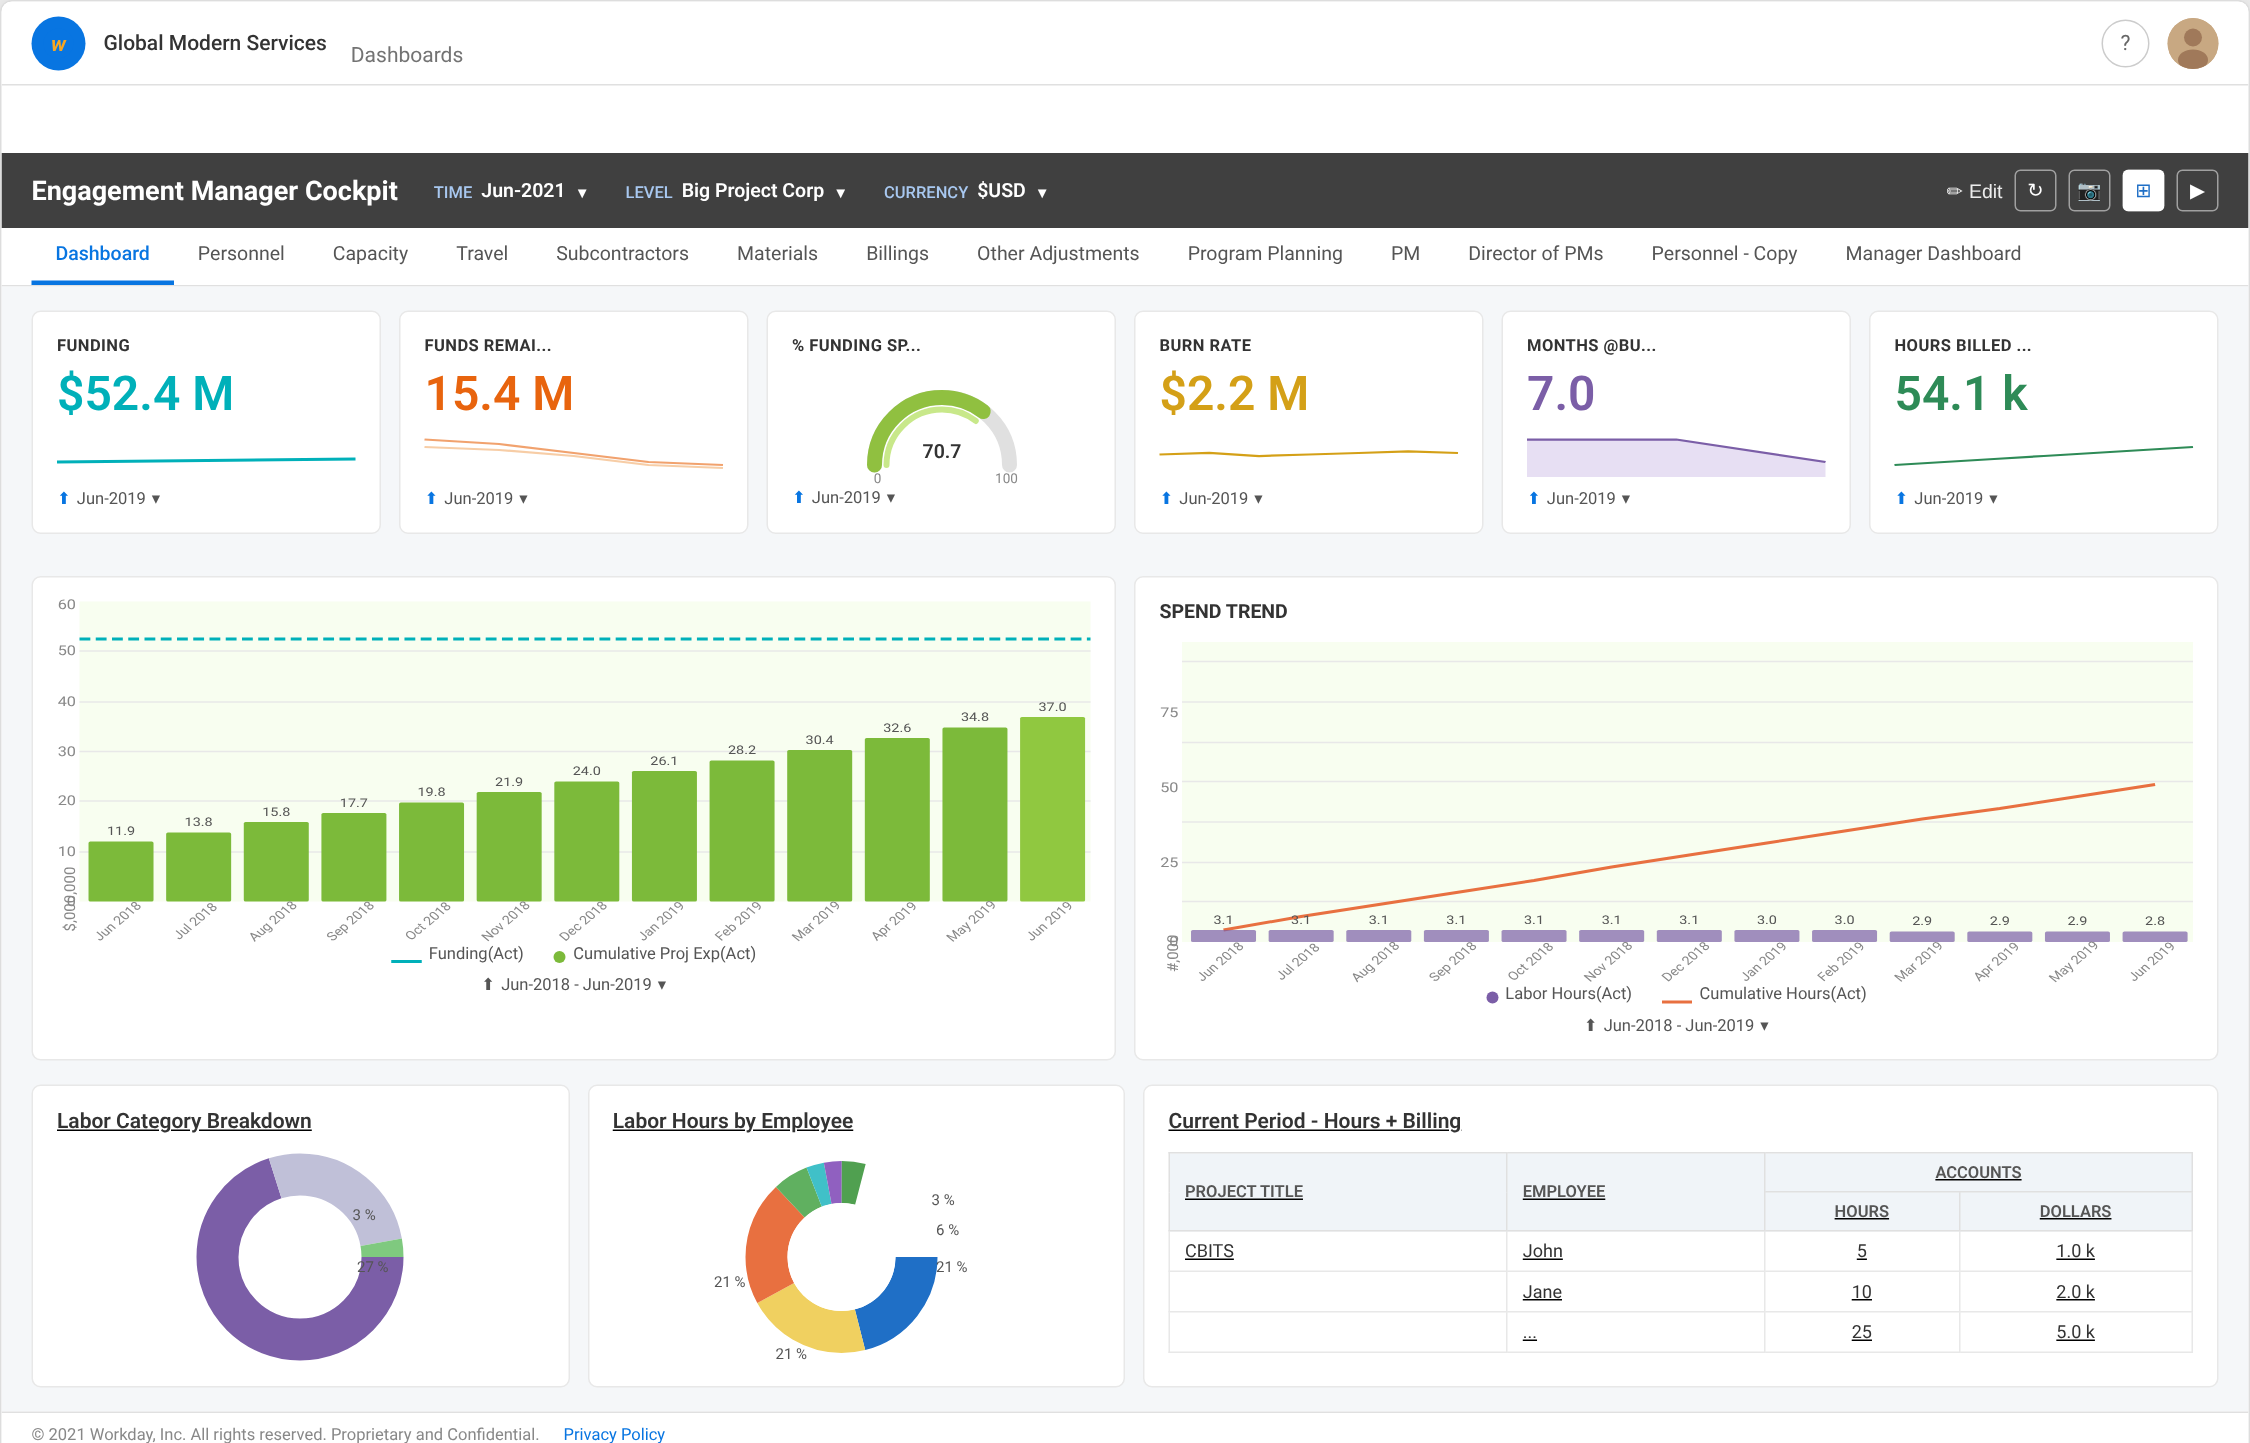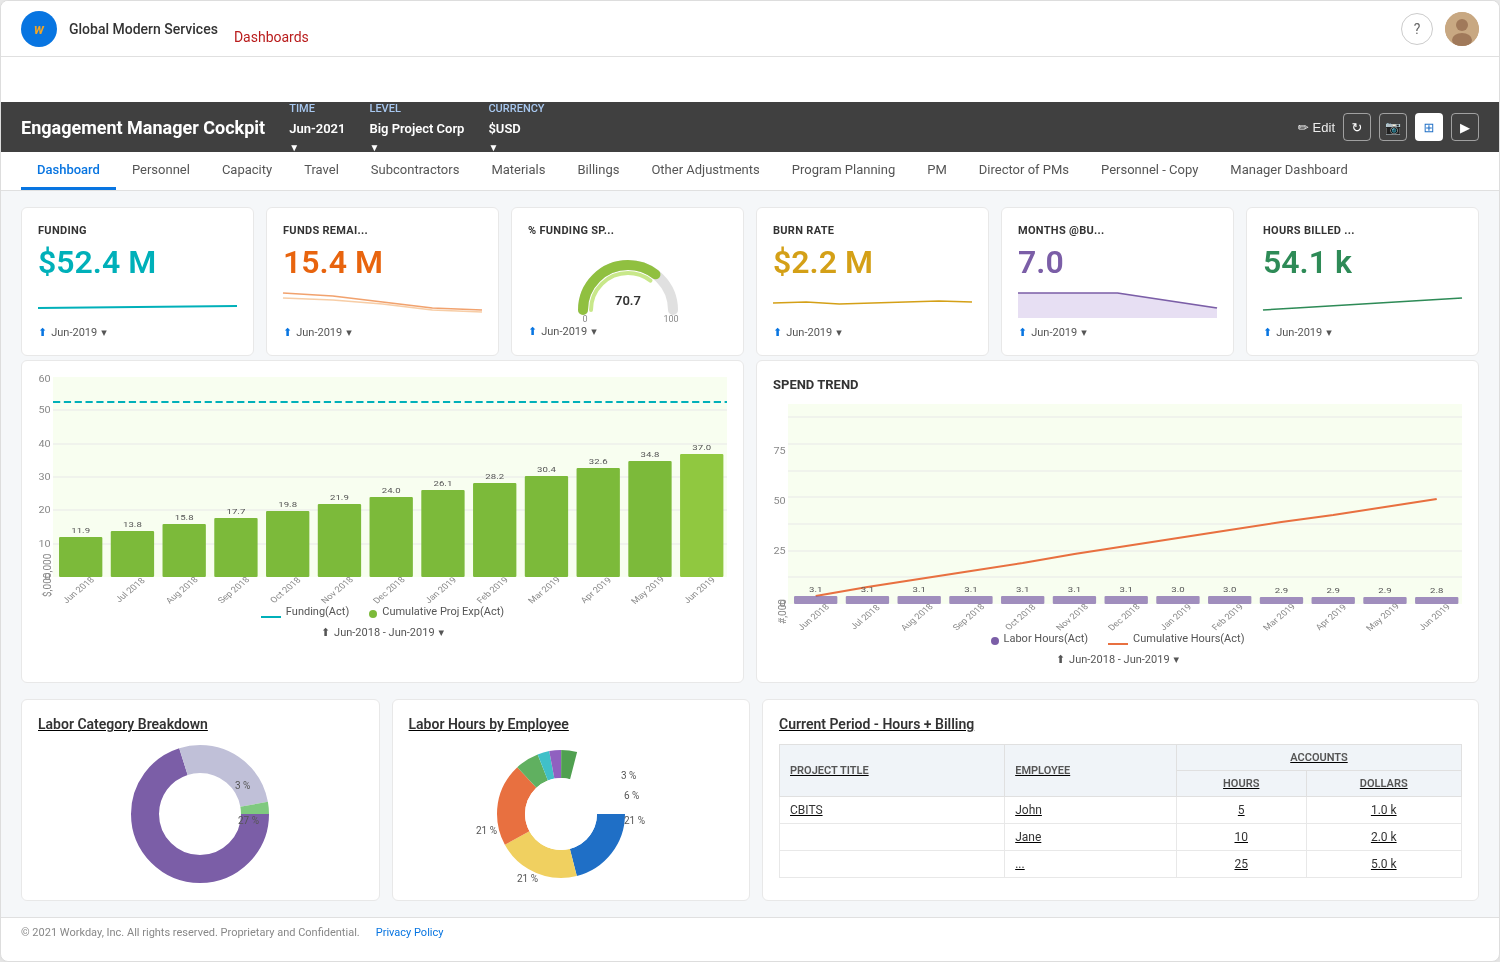--- a/index.html
+++ b/index.html
@@ -4,48 +4,48 @@
   <style>
     * { box-sizing: border-box; margin: 0; padding: 0; }
     body { font-family: -apple-system, BlinkMacSystemFont, 'Segoe UI', Roboto, sans-serif; background: #f0f0f0; font-size: 13px; }
     
     .app-container { width: 1500px; min-height: 962px; background: #fff; border: 1px solid #ddd; border-radius: 8px; overflow: hidden; box-shadow: 0 2px 20px rgba(0,0,0,0.15); }
     
     
     .top-nav { background: #fff; height: 56px; display: flex; align-items: center; padding: 0 20px; border-bottom: 1px solid #e0e0e0; }
     .logo { width: 36px; height: 36px; background: #0875e1; border-radius: 50%; display: flex; align-items: center; justify-content: center; color: #fff; font-weight: bold; font-size: 16px; margin-right: 12px; }
     .company-name { color: #333; font-weight: 500; font-size: 14px; margin-right: 16px; }
-    .dashboards-link { color: #b91c1c; font-size: 14px; cursor: pointer; margin-top: 17px; }
+    .dashboards-link { color: #737373; font-size: 14px; cursor: pointer; margin-top: 17px; }
     .nav-spacer { flex: 1; }
     .nav-icons { display: flex; align-items: center; gap: 12px; }
     .nav-icon-btn { width: 32px; height: 32px; border-radius: 50%; border: 1.5px solid #ccc; display: flex; align-items: center; justify-content: center; cursor: pointer; color: #666; font-size: 14px; }
     .avatar { width: 34px; height: 34px; border-radius: 50%; background: #c8a882; overflow: hidden; display: flex; align-items: center; justify-content: center; }
     
     
     .header-bar { background: #404040; height: 50px; display: flex; align-items: center; padding: 16px 20px; gap: 24px; margin-top: 45px; }
     .header-title { color: #fff; font-weight: 700; font-size: 18px; }
-    .header-filter { display: flex; align-items: flex-start; gap: 6px; color: #fff; font-size: 13px; flex-direction: column; }
+    .header-filter { display: flex; align-items: flex-end; gap: 6px; color: #fff; font-size: 13px; }
     .filter-label { color: #a8c8f0; font-size: 11px; text-transform: uppercase; font-weight: 500; }
     .filter-value { color: #fff; font-weight: 600; cursor: pointer; }
     .filter-arrow { color: #fff; font-size: 10px; }
     .header-actions { margin-left: auto; display: flex; align-items: center; gap: 8px; }
     .header-btn { color: #fff; background: transparent; border: none; cursor: pointer; display: flex; align-items: center; gap: 4px; font-size: 13px; opacity: 0.9; }
     .header-btn-icon { width: 28px; height: 28px; display: flex; align-items: center; justify-content: center; border: 1.5px solid rgba(255,255,255,0.5); border-radius: 4px; cursor: pointer; color: #fff; }
     .header-btn-icon.active { background: #fff; color: #1f6fc6; }
     
     
     .tabs-bar { background: #fff; border-bottom: 1px solid #e0e0e0; display: flex; padding: 0 20px; gap: 0; overflow-x: auto; }
     .tab { padding: 10px 16px; font-size: 13px; color: #555; cursor: pointer; border-bottom: 3px solid transparent; white-space: nowrap; }
     .tab.active { color: #0875e1; border-bottom: 3px solid #0875e1; font-weight: 500; }
     
     
     .main-content { background: #f5f7f9; padding: 16px 20px; }
     
     
-    .kpi-row { display: grid; grid-template-columns: repeat(6, 1fr); gap: 12px; margin-bottom: 4px; }
+    .kpi-row { display: grid; grid-template-columns: repeat(6, 1fr); gap: 12px; margin-bottom: 28px; }
     .kpi-card { background: #fff; border-radius: 6px; padding: 16px; border: 1px solid #e8e8e8; }
     .kpi-label { font-size: 11px; font-weight: 700; color: #333; text-transform: uppercase; letter-spacing: 0.3px; margin-bottom: 8px; }
     .kpi-value { font-size: 32px; font-weight: 600; margin-bottom: 8px; line-height: 1.1; }
     .kpi-value.teal { color: #00b0b9; }
     .kpi-value.orange { color: #e8640e; }
     .kpi-value.gold { color: #d4a017; }
     .kpi-value.purple { color: #7b5ea7; }
     .kpi-value.green { color: #2e8b57; }
     .kpi-sparkline { height: 30px; margin-bottom: 8px; }
     .kpi-footer { display: flex; align-items: center; gap: 4px; font-size: 11px; color: #555; cursor: pointer; }

